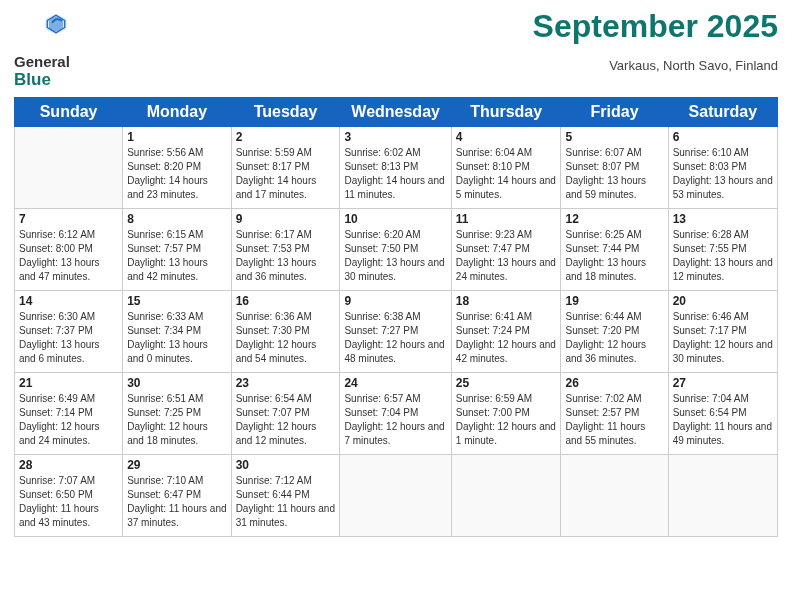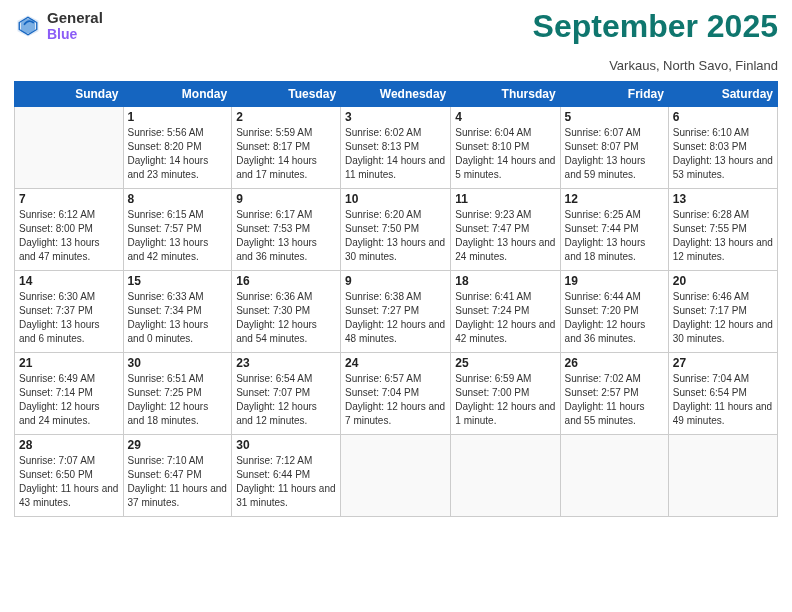--- a/index.html
+++ b/index.html
@@ -17,37 +17,38 @@
       padding: 10px 14px 10px 14px;
     }
     .header {
       display: flex;
       justify-content: space-between;
       align-items: flex-start;
       margin-bottom: 8px;
     }
     .logo {
       display: flex;
-      align-items: center;
-      gap: 5px;
+      align-items: flex-end;
+      gap: 16px;
+      flex-direction: column;
     }
     .logo-text {
       display: flex;
       flex-direction: column;
       line-height: 1.1;
     }
     .logo-general {
       font-size: 15px;
       font-weight: bold;
       color: #333;
     }
     .logo-blue {
-      font-size: 14px;
-      font-weight: bold;
-      color: #8b5cf6;
+      font-size: 17px;
+      font-weight: bold;
+      color: #0f766e;
     }
     .logo-icon {
       width: 28px;
       height: 28px;
     }
     .title-block {
       text-align: right;
     }
     .title-month {
       font-size: 32px;
@@ -62,22 +63,22 @@
     }
     .calendar {
       width: 100%;
       border-collapse: collapse;
       border: 1px solid #bbb;
     }
     .calendar th {
       background: #1565c0;
       color: #fff;
       padding: 5px 4px;
-      text-align: right;
-      font-size: 12px;
+      text-align: center;
+      font-size: 16px;
       font-weight: bold;
       border: 1px solid #1565c0;
     }
     .calendar td {
       vertical-align: top;
       border: 1px solid #ccc;
       padding: 3px 4px;
       width: 113px;
       height: 82px;
     }

